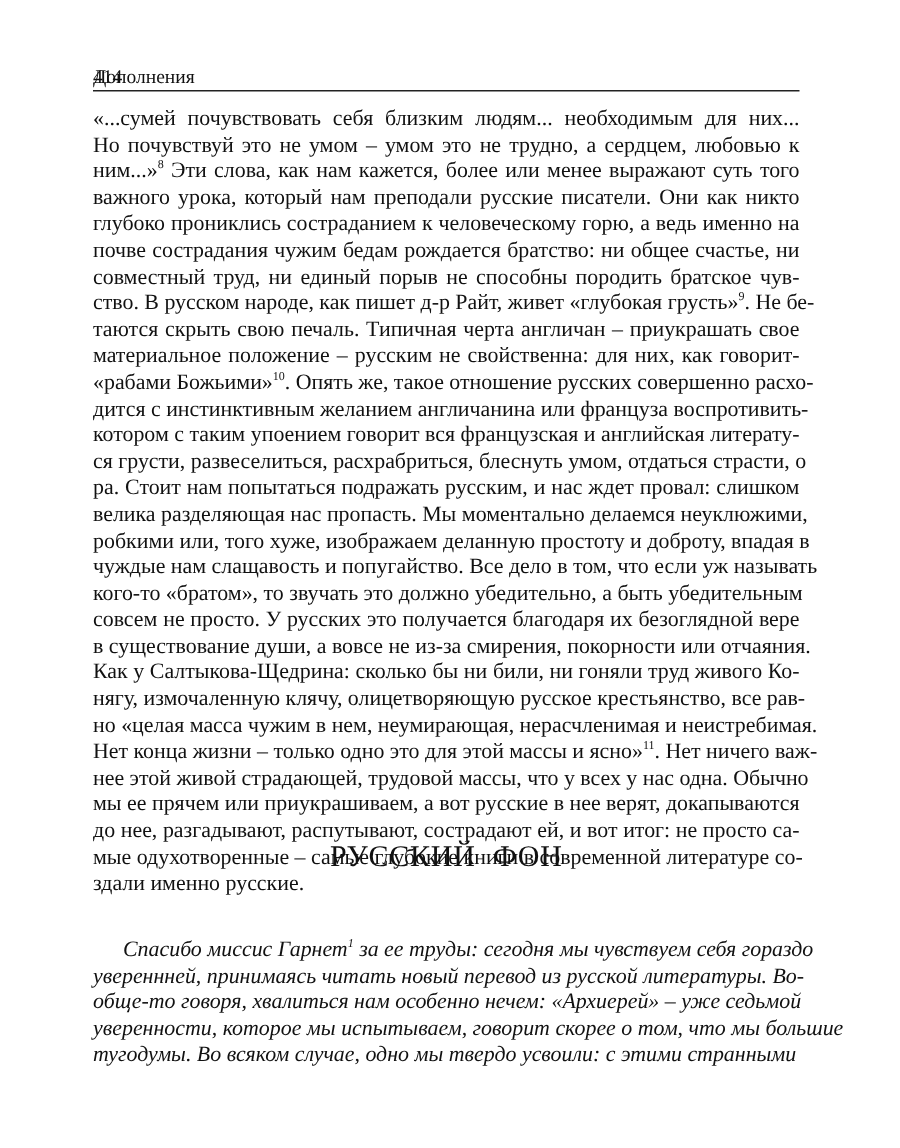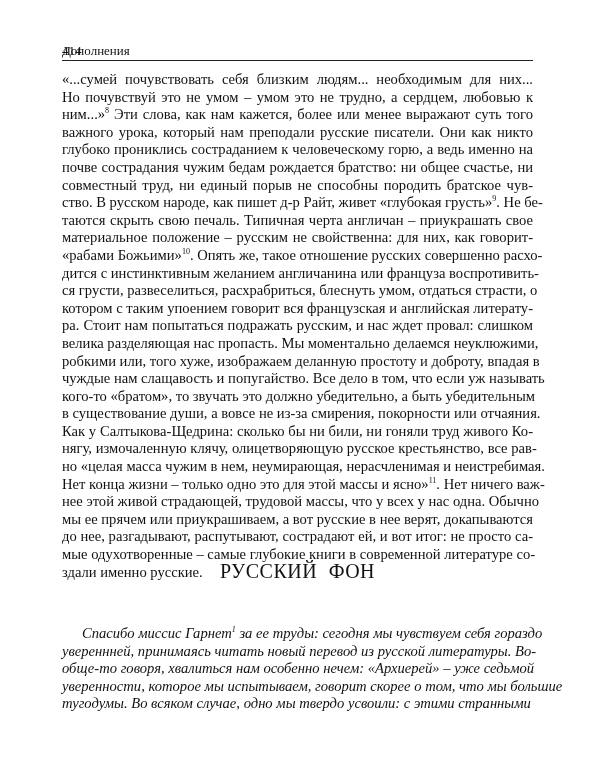--- a/index.html
+++ b/index.html
@@ -32,27 +32,28 @@
     <span class="line">ним...»<sup>8</sup> Эти слова, как нам кажется, более или менее выражают суть того</span>
     <span class="line">важного урока, который нам преподали русские писатели. Они как никто</span>
     <span class="line">глубоко прониклись состраданием к человеческому горю, а ведь именно на</span>
     <span class="line">почве сострадания чужим бедам рождается братство: ни общее счастье, ни</span>
     <span class="line">совместный труд, ни единый порыв не способны породить братское чув-</span>
     <span class="line">ство. В русском народе, как пишет д-р Райт, живет «глубокая грусть»<sup>9</sup>. Не бе-</span>
     <span class="line">таются скрыть свою печаль. Типичная черта англичан – приукрашать свое</span>
     <span class="line">материальное положение – русским не свойственна: для них, как говорит-</span>
     <span class="line">«рабами Божьими»<sup>10</sup>. Опять же, такое отношение русских совершенно расхо-</span>
     <span class="line">дится с инстинктивным желанием англичанина или француза воспротивить-</span>
+    <span class="line">котором с таким упоением говорит вся французская и английская литерату-</span>
     <span class="line">ся грусти, развеселиться, расхрабриться, блеснуть умом, отдаться страсти, о</span>
-    <span class="line">котором с таким упоением говорит вся французская и английская литерату-</span>
     <span class="line">ра. Стоит нам попытаться подражать русским, и нас ждет провал: слишком</span>
     <span class="line">велика разделяющая нас пропасть. Мы моментально делаемся неуклюжими,</span>
     <span class="line">робкими или, того хуже, изображаем деланную простоту и доброту, впадая в</span>
     <span class="line">чуждые нам слащавость и попугайство. Все дело в том, что если уж называть</span>
     <span class="line">кого-то «братом», то звучать это должно убедительно, а быть убедительным</span>
+    <span class="line">совсем не просто. У русских это получается благодаря их безоглядной вере</span>
     <span class="line">в существование души, а вовсе не из-за смирения, покорности или отчаяния.</span>
     <span class="line">Как у Салтыкова-Щедрина: сколько бы ни били, ни гоняли труд живого Ко-</span>
     <span class="line">нягу, измочаленную клячу, олицетворяющую русское крестьянство, все рав-</span>
     <span class="line">но «целая масса чужим в нем, неумирающая, нерасчленимая и неистребимая.</span>
     <span class="line">Нет конца жизни – только одно это для этой массы и ясно»<sup>11</sup>. Нет ничего важ-</span>
     <span class="line">нее этой живой страдающей, трудовой массы, что у всех у нас одна. Обычно</span>
     <span class="line">мы ее прячем или приукрашиваем, а вот русские в нее верят, докапываются</span>
     <span class="line">до нее, разгадывают, распутывают, сострадают ей, и вот итог: не просто са-</span>
     <span class="line">мые одухотворенные – самые глубокие книги в современной литературе со-</span>
     <span class="line last">здали именно русские.</span>

